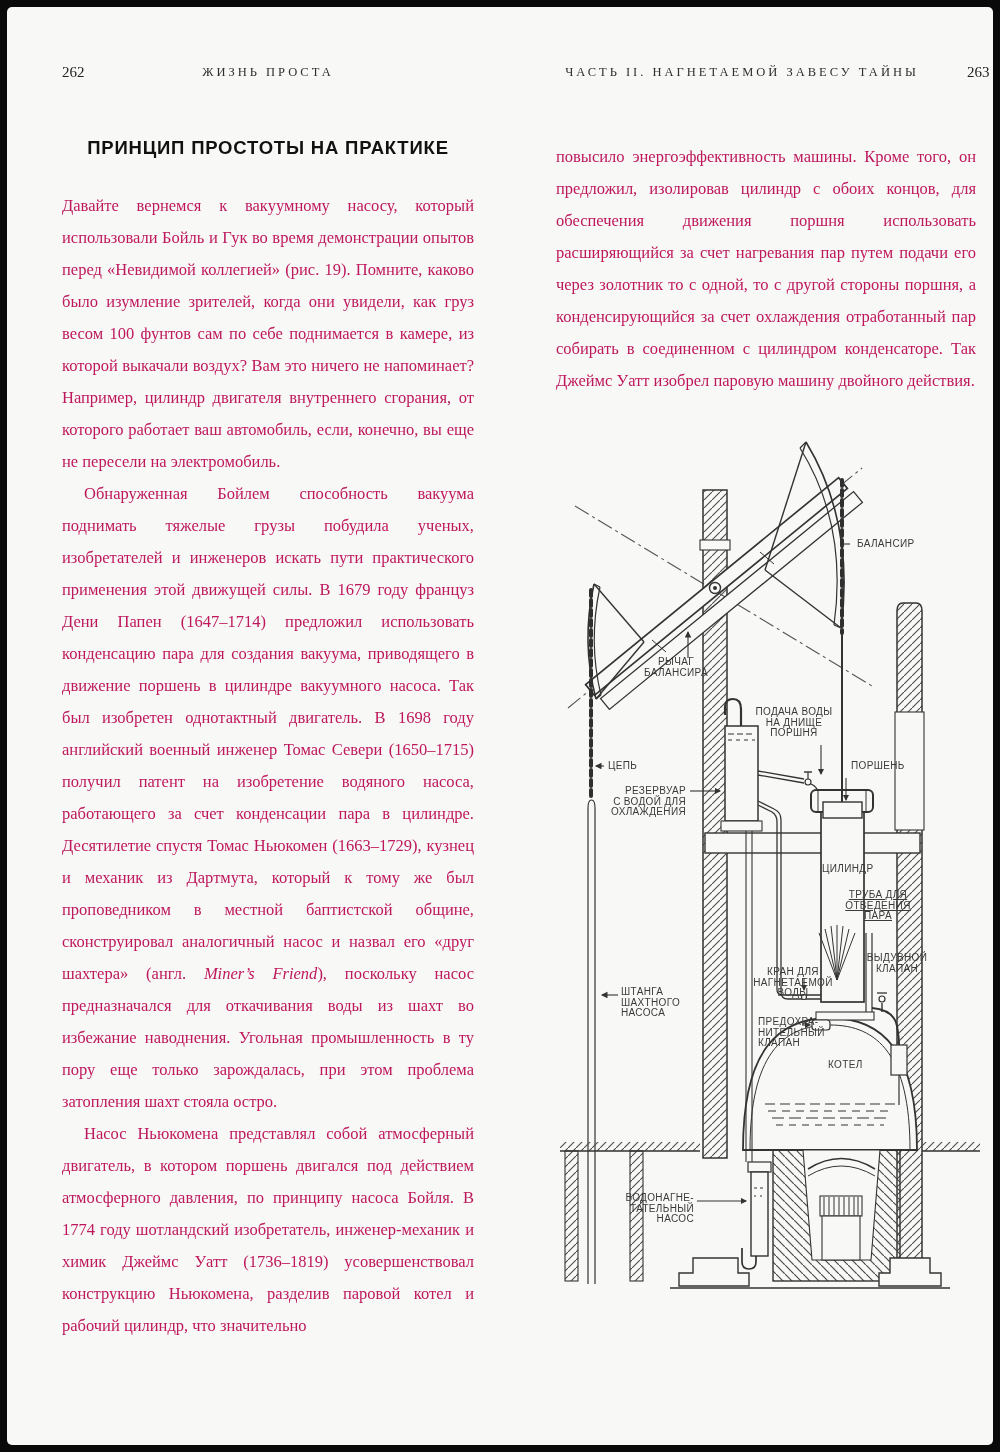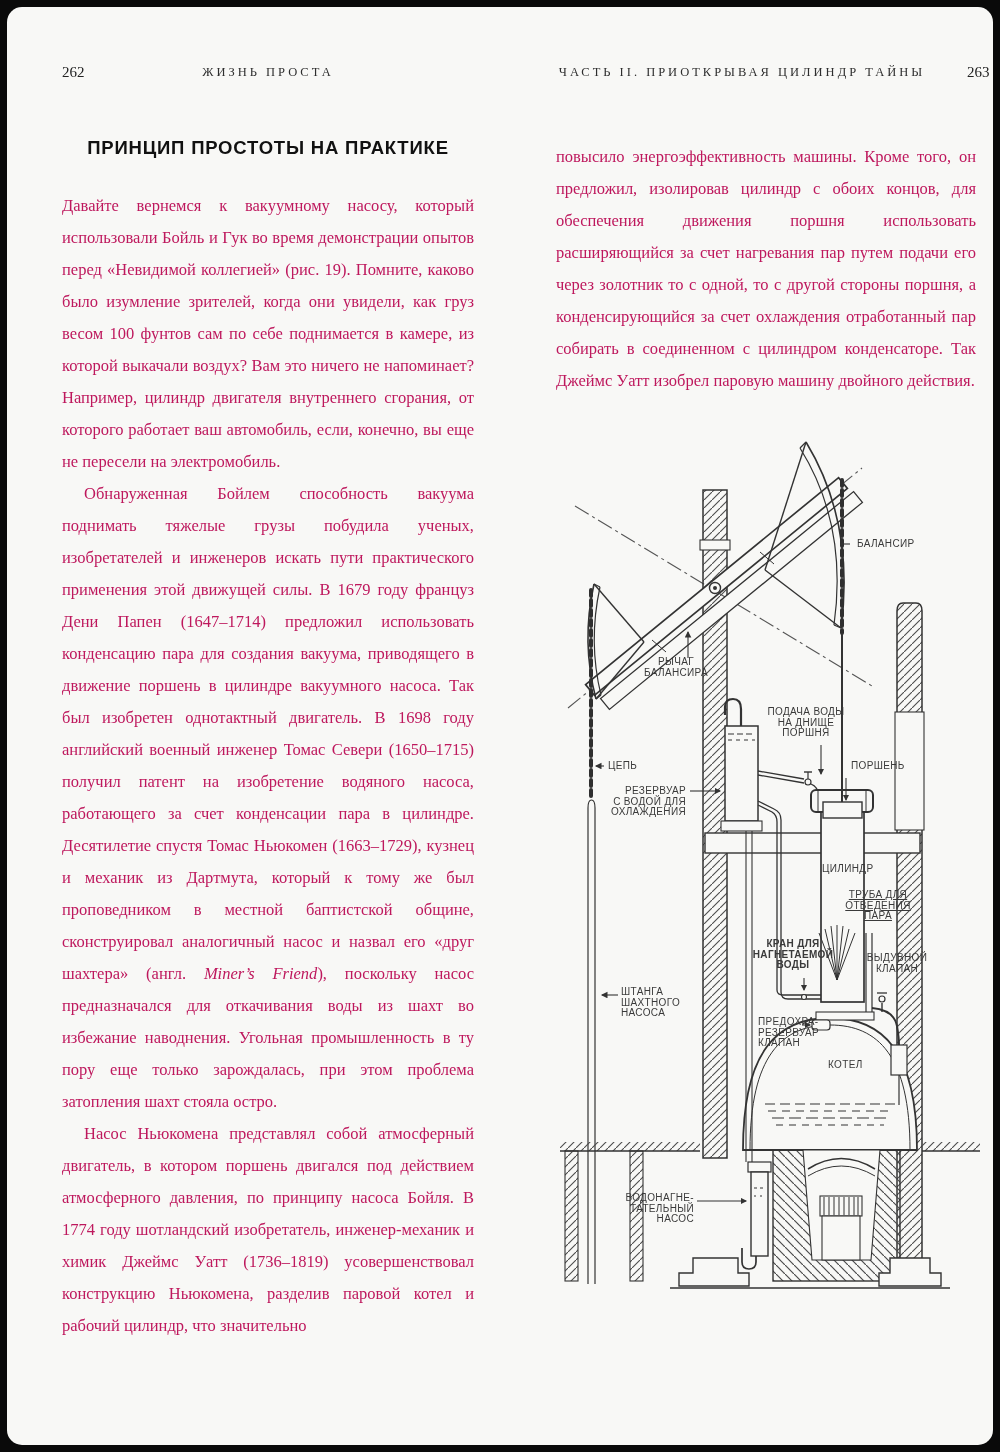--- a/index.html
+++ b/index.html
@@ -3,21 +3,21 @@
 <meta charset="utf-8">
 <style>
   html,body{margin:0;padding:0;}
   body{
     width:1000px;height:1452px;position:relative;
     background:#0a0a0a;
     font-family:"Liberation Serif", serif;
   }
   .spread{
     position:absolute;left:7px;top:7px;right:7px;bottom:7px;
-    background:#f8f8f6;border-radius:15px;overflow:hidden;
+    background:#f8f8f6;border-radius:5px;overflow:hidden;
     color:#1c1c1c;
   }
   
   .abs{position:absolute;}
   .pagenum{font-size:15px;color:#222;}
   .runhead{
     font-size:12.5px;letter-spacing:3px;color:#2e2e2e;
     text-align:center;white-space:nowrap;
   }
   .section-title{
@@ -55,21 +55,21 @@
   <div class="abs section-title" style="left:55px;top:130px;width:412px;">ПРИНЦИП ПРОСТОТЫ НА ПРАКТИКЕ</div>
 
   <div class="abs runhead" style="left:55px;top:58px;width:412px;">ЖИЗНЬ ПРОСТА</div>
 
   <div class="abs body-text" style="left:55px;top:183px;width:412px;">
     <p class="noindent">Давайте вернемся к вакуумному насосу, который использовали Бойль и Гук во время демонстрации опытов перед «Невидимой коллегией» (рис. 19). Помните, каково было изумление зрителей, когда они увидели, как груз весом 100 фунтов сам по себе поднимается в камере, из которой выкачали воздух? Вам это ничего не напоминает? Например, цилиндр двигателя внутреннего сгорания, от которого работает ваш автомобиль, если, конечно, вы еще не пересели на электромобиль.</p>
     <p><span>Обнаруженная Бойлем способность вакуума поднимать тяжелые грузы побудила ученых, изобретателей и инженеров искать пути практического применения этой движущей силы. В 1679 году француз Дени Папен (1647–1714) предложил использовать конденсацию пара для создания вакуума, приводящего в движение поршень в цилиндре вакуумного насоса. Так был изобретен однотактный двигатель. В 1698 году английский военный инженер Томас Севери (1650–1715) получил патент на изобретение водяного насоса, работающего за счет конденсации пара в цилиндре. Десятилетие спустя Томас Ньюкомен (1663–1729), кузнец и механик из Дартмута, который к тому же был проповедником в местной баптистской общине, сконструировал аналогичный насос и назвал его «друг шахтера» (англ. </span><span class="ital">Miner’s Friend</span><span>), поскольку насос предназначался для откачивания воды из шахт во избежание наводнения. Угольная промышленность в ту пору еще только зарождалась, при этом проблема затопления шахт стояла остро.</span></p>
     <p>Насос Ньюкомена представлял собой атмосферный двигатель, в котором поршень двигался под действием атмосферного давления, по принципу насоса Бойля. В 1774 году шотландский изобретатель, инженер-механик и химик Джеймс Уатт (1736–1819) усовершенствовал конструкцию Ньюкомена, разделив паровой котел и рабочий цилиндр, что значительно</p>
   </div>
 
-  <div class="abs runhead" style="left:549px;top:58px;width:372px;">ЧАСТЬ II. ПРИОТКРЫВАЯ ЦИЛИНДР ТАЙНЫ</div>
+  <div class="abs runhead" style="left:549px;top:58px;width:372px;">ЧАСТЬ II. НАГНЕТАЕМОЙ ЗАВЕСУ ТАЙНЫ</div>
   <span class="abs pagenum" style="left:913px;top:57px;margin-left:47px;">263</span>
 
   <div class="abs body-text" style="left:549px;top:134px;width:420px;">
     <p class="noindent">повысило энергоэффективность машины. Кроме того, он предложил, изолировав цилиндр с обоих концов, для обеспечения движения поршня использовать расширяющийся за счет нагревания пар путем подачи его через золотник то с одной, то с другой стороны поршня, а конденсирующийся за счет охлаждения отработанный пар собирать в соединенном с цилиндром конденсаторе. Так Джеймс Уатт изобрел паровую машину двойного действия.</p>
   </div>
 
   <div class="abs" style="left:553px;top:421px;width:427px;height:880px;">
 
     <svg width="427" height="880" viewBox="0 0 427 880">
       <defs>
@@ -226,41 +226,41 @@
         <line x1="58" y1="567" x2="42" y2="567" marker-end="url(#ah)"></line>
         <line x1="242" y1="597" x2="250" y2="597" marker-end="url(#ah)"></line>
         <line x1="137" y1="773" x2="186" y2="773" marker-end="url(#ah)"></line>
       </g>
     </svg>
 
     <div class="abs dlabel" style="left:297px;top:111px;">БАЛАНСИР</div>
     <div class="abs dlabel ctr" style="left:70px;top:229px;width:92px;">РЫЧАГ
 БАЛАНСИРА</div>
     <div class="abs dlabel" style="left:48px;top:333px;">ЦЕПЬ</div>
-    <div class="abs dlabel ctr" style="left:200px;top:279px;width:92px;">ПОДАЧА ВОДЫ
+    <div class="abs dlabel ctr" style="left:188px;top:279px;width:92px;">ПОДАЧА ВОДЫ
 НА ДНИЩЕ
 ПОРШНЯ</div>
     <div class="abs dlabel" style="left:291px;top:333px;">ПОРШЕНЬ</div>
     <div class="abs dlabel rgt" style="left:38px;top:358px;width:88px;">РЕЗЕРВУАР
 С ВОДОЙ ДЛЯ
 ОХЛАЖДЕНИЯ</div>
     <div class="abs dlabel" style="left:262px;top:436px;">ЦИЛИНДР</div>
     <div class="abs dlabel ctr" style="left:280px;top:462px;width:76px;text-decoration:underline;">ТРУБА ДЛЯ
 ОТВЕДЕНИЯ
 ПАРА</div>
-    <div class="abs dlabel ctr" style="left:188px;top:511px;width:90px;font-weight:bold;">КРАН ДЛЯ
+    <div class="abs dlabel ctr" style="left:188px;top:539px;width:90px;">КРАН ДЛЯ
 НАГНЕТАЕМОЙ
 ВОДЫ</div>
     <div class="abs dlabel ctr" style="left:300px;top:525px;width:74px;">ВЫДУВНОЙ
 КЛАПАН</div>
     <div class="abs dlabel" style="left:61px;top:559px;width:70px;">ШТАНГА
 ШАХТНОГО
 НАСОСА</div>
     <div class="abs dlabel" style="left:198px;top:589px;width:62px;">ПРЕДОХРА-
-РЕЗЕРВУАР
+НИТЕЛЬНЫЙ
 КЛАПАН</div>
     <div class="abs dlabel" style="left:268px;top:632px;">КОТЕЛ</div>
     <div class="abs dlabel rgt" style="left:58px;top:765px;width:76px;">ВОДОНАГНЕ-
 ТАТЕЛЬНЫЙ
 НАСОС</div>
   </div>
 
 
 </div>
 

